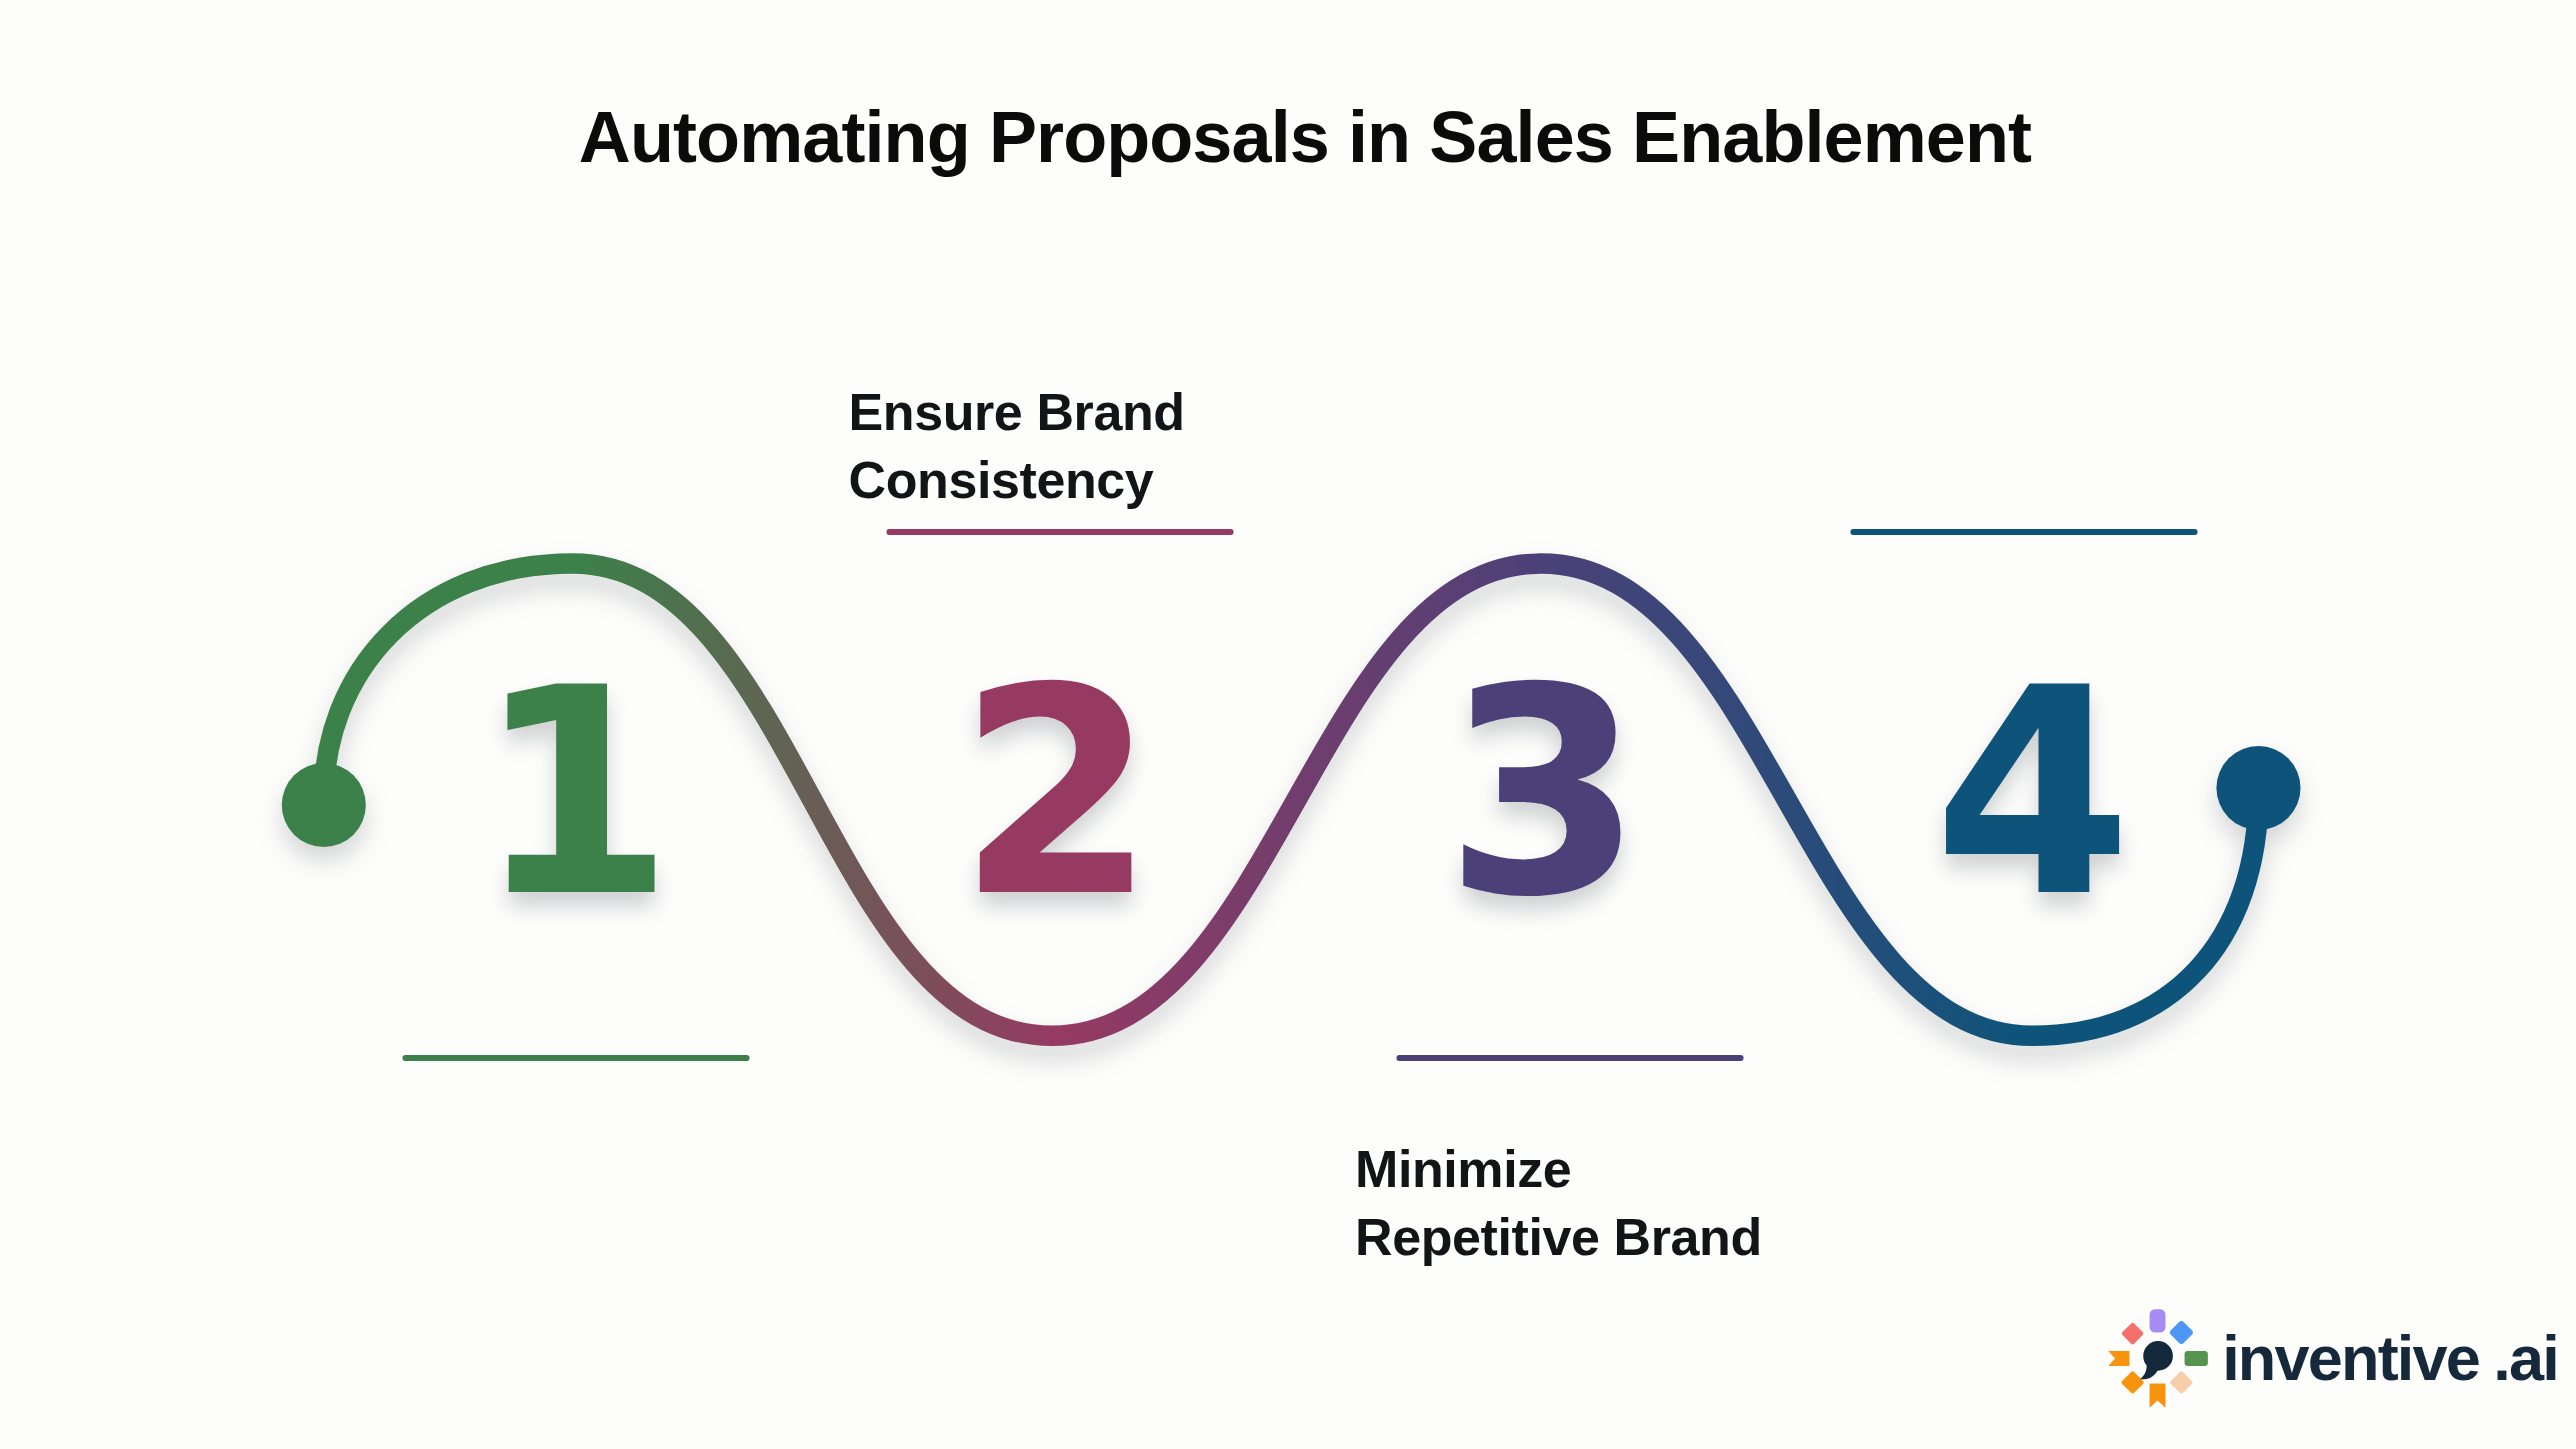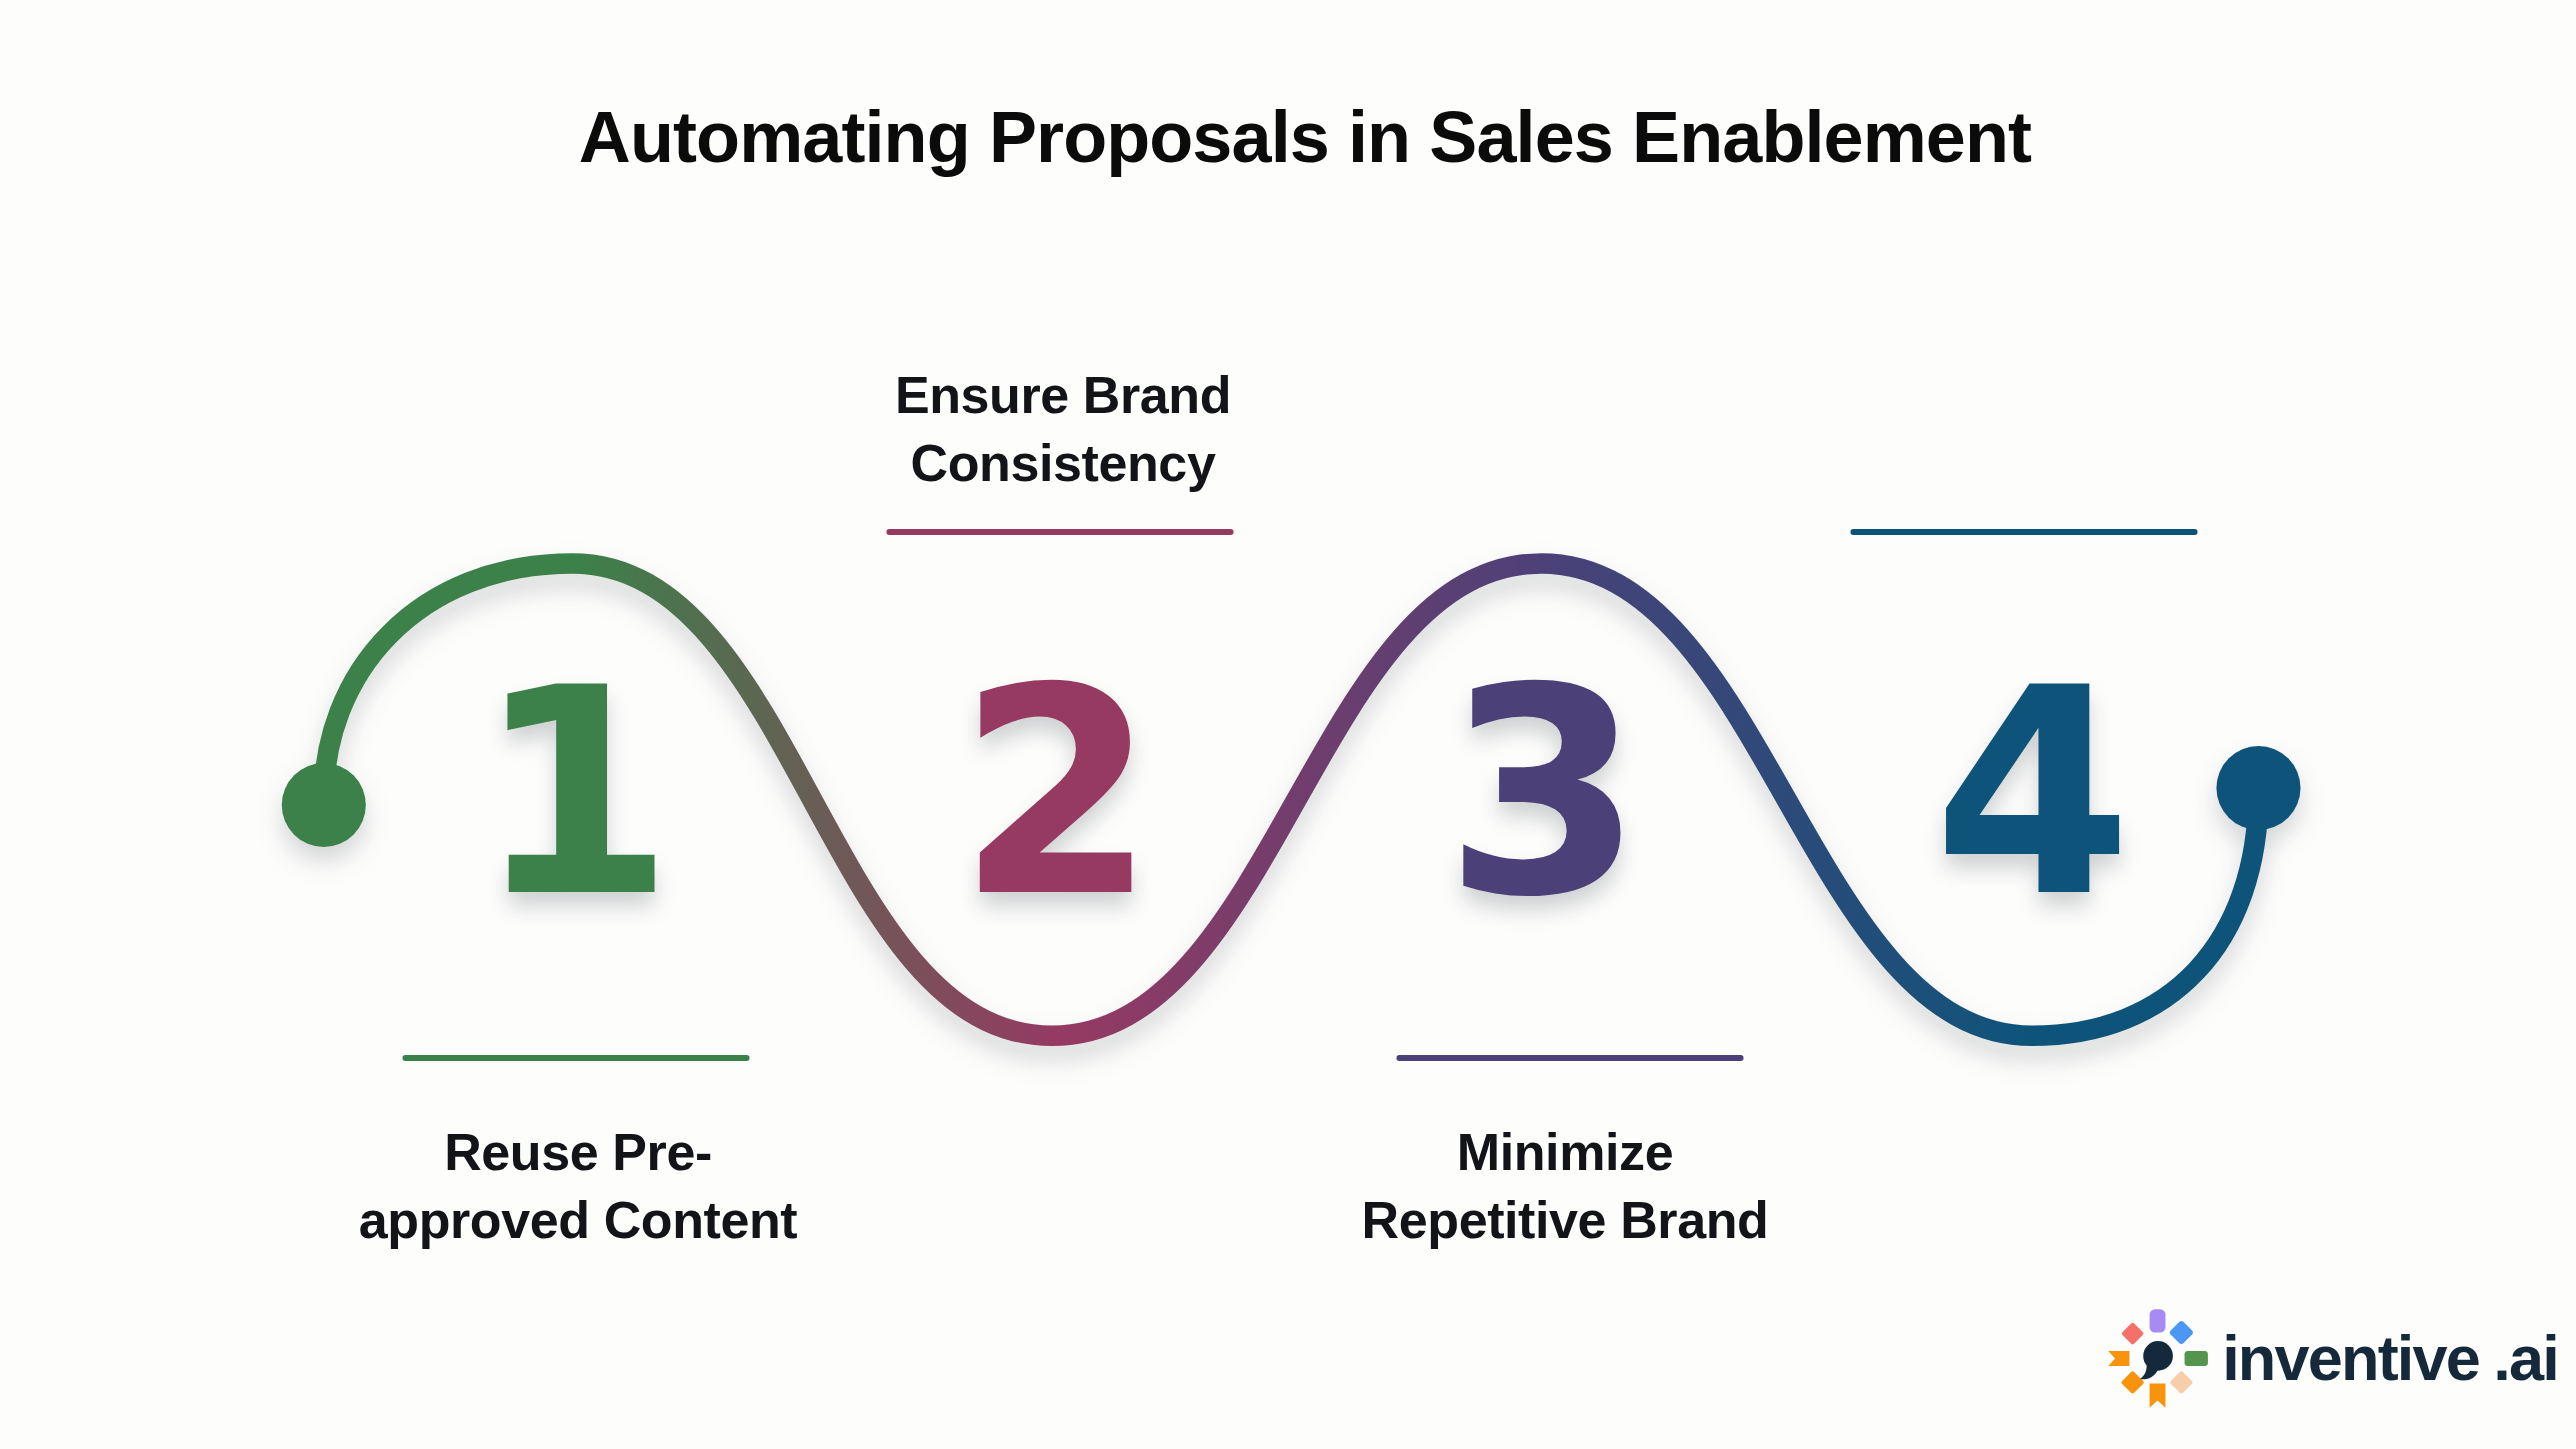--- a/index.html
+++ b/index.html
@@ -20,22 +20,22 @@
   }
   .flow path { fill:none; stroke:url(#flowGrad); stroke-width:23; stroke-linecap:round; }
   .num {
     position:absolute; top:650px; transform:translateX(-50%);
     font-family:"DejaVu Sans",sans-serif; font-weight:bold;
     font-size:286px; line-height:286px; letter-spacing:-5.4px;
     text-shadow:0 14.3px 21.5px rgba(25,35,45,0.20);
   }
   .label {
     position:absolute; transform:translateX(-50%);
-    text-align:center; font-size:52px; line-height:68px;
-    font-weight:600; letter-spacing:-0.4px; color:#121417;
+    font-size:52px; line-height:68px;
+    font-weight:600; letter-spacing:-0.4px; color:#121417;margin-top:17px;
   }
   .rule {
     position:absolute; transform:translateX(-50%);
     width:347px; height:6.3px; border-radius:2.7px;
   }
   .logo {
     position:absolute; right:52px; bottom:38px;
     display:flex; align-items:center; gap:12.5px;
   }
   .logo-text {
@@ -75,21 +75,20 @@
   <div class="num" style="left: 1054px; color: rgb(150, 58, 98);">2</div>
   <div class="num" style="left: 1541px; color: rgb(75, 65, 120);">3</div>
   <div class="num" style="left: 2030px; color: rgb(14, 84, 122);">4</div>
 
   <div class="label" style="left:1063px; top:361px; width:429px">Ensure Brand Consistency</div>
   <div class="rule" style="left: 1060px; top: 529px; background: rgb(150, 58, 98);"></div>
 
   <div class="rule" style="left: 2024px; top: 529px; background: rgb(14, 84, 122);"></div>
 
   <div class="rule" style="left: 576px; top: 1055px; background: rgb(59, 129, 73);"></div>
-  <div class="label" style="left:578px; top:1118px; width:447px">Reuse Pre-approved Content</div>
 
   <div class="rule" style="left: 1570px; top: 1055px; background: rgb(75, 65, 120);"></div>
   <div class="label" style="left:1565px; top:1118px; width:420px">Minimize Repetitive Brand</div>
 
   <div class="logo">
     <svg width="106" height="106" viewBox="0 0 100 100" xmlns="http://www.w3.org/2000/svg">
       <rect x="43" y="4" width="15" height="22" rx="5" style="fill: rgb(167, 139, 245);"></rect>
       <rect x="64.5" y="17.5" width="17" height="17" rx="3" transform="rotate(45 73 26)" style="fill: rgb(76, 151, 244);"></rect>
       <rect x="76" y="43.5" width="22" height="14" rx="3" style="fill: rgb(85, 148, 78);"></rect>
       <rect x="65" y="65" width="16" height="16" rx="2" transform="rotate(45 73 73)" style="fill: rgb(248, 205, 169);"></rect>

